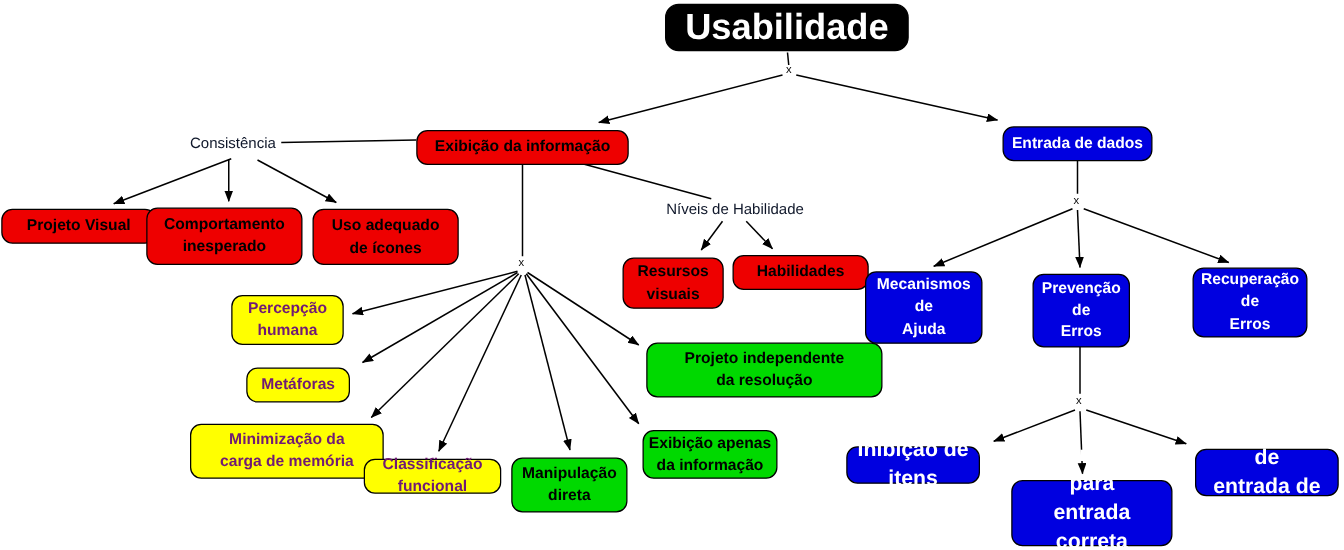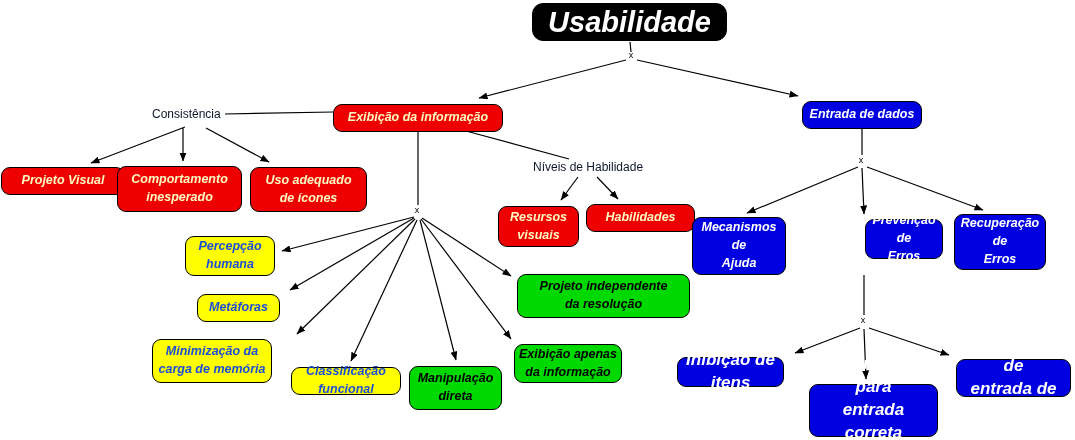--- a/index.html
+++ b/index.html
@@ -15,30 +15,29 @@
   .node{
     position:absolute;
     display:flex;align-items:center;justify-content:center;
     text-align:center;
     border:1.6px solid #000;
     border-radius:9px;
     font-weight:bold;font-size:12.5px;line-height:1.42;
     white-space:pre-line;
     box-sizing:border-box;
     padding:13px 3px;
-    font-style:italic;
   }
   .title-node{
     border-radius:11px;
     font-size:29px;line-height:1.05;
     background:var(--title_bg,#000);color:#fff;
   }
-  .red{background:var(--red,#e00);color:#fef9c3;}
+  .red{background:var(--red,#e00);color:#000000;}
   .blue{background:var(--blue,#00e);color:#fff;}
-  .yellow{background:var(--yellow,#ff0);color:#1d4ed8;justify-content:center;}
+  .yellow{background:var(--yellow,#ff0);color:#701a75;justify-content:center;}
   .green{background:var(--green,#0d0);color:#000;}
   .sm{font-size:17px;line-height:1.35;}
   .link-label{
     position:absolute;
     font-size:12px;font-weight:normal;color:#0f172a;
     white-space:nowrap;
   }
   .junction{
     position:absolute;
     font-size:9px;color:#000;font-weight:normal;
@@ -48,27 +47,27 @@
   #n-usabilidade{left:532px;top:3px;width:195px;height:38px;}
   #n-exibicao{left:333px;top:104px;width:170px;height:27px;}
   #n-entrada{left:802px;top:101px;width:120px;height:23px;}
   #n-projeto-visual{left:1px;top:167px;width:124px;height:27px;}
   #n-comportamento{left:117px;top:166px;width:125px;height:46px;}
   #n-uso-adequado{left:250px;top:167px;width:117px;height:45px;}
   #n-resursos{left:498px;top:206px;width:81px;height:41px;}
   #n-habilidades{left:586px;top:204px;width:109px;height:28px;}
   #n-percepcao{left:185px;top:236px;width:90px;height:40px;}
   #n-metaforas{left:197px;top:294px;width:83px;height:26px;}
-  #n-minim-carga{left:152px;top:339px;width:120px;height:44px;}
+  #n-minim-carga{left:152px;top:339px;width:155px;height:44px;}
   #n-classificacao{left:291px;top:367px;width:110px;height:26px;}
   #n-manipulacao{left:409px;top:366px;width:93px;height:44px;}
-  #n-proj-indep{left:517px;top:274px;width:173px;height:44px;}
+  #n-proj-indep{left:517px;top:274px;width:189px;height:44px;}
   #n-exib-apenas{left:514px;top:344px;width:108px;height:39px;}
   #n-mecanismos{left:692px;top:217px;width:94px;height:58px;}
-  #n-prevencao{left:826px;top:219px;width:78px;height:40px;margin-left:39px;}
+  #n-prevencao{left:826px;top:219px;width:78px;height:59px;}
   #n-recuperacao{left:954px;top:214px;width:92px;height:56px;}
   #n-inibicao{left:677px;top:357px;width:107px;height:30px;}
   #n-orientacao{left:809px;top:384px;width:129px;height:53px;}
   #n-minim-entrada{left:956px;top:359px;width:115px;height:38px;}
   #l-consistencia{left:152px;top:107px;}
   #l-niveis{left:533px;top:160px;}
   #j1{left:626px;top:50px;}
   #j2{left:412px;top:205px;}
   #j3{left:856px;top:155px;}
   #j4{left:858px;top:315px;}

